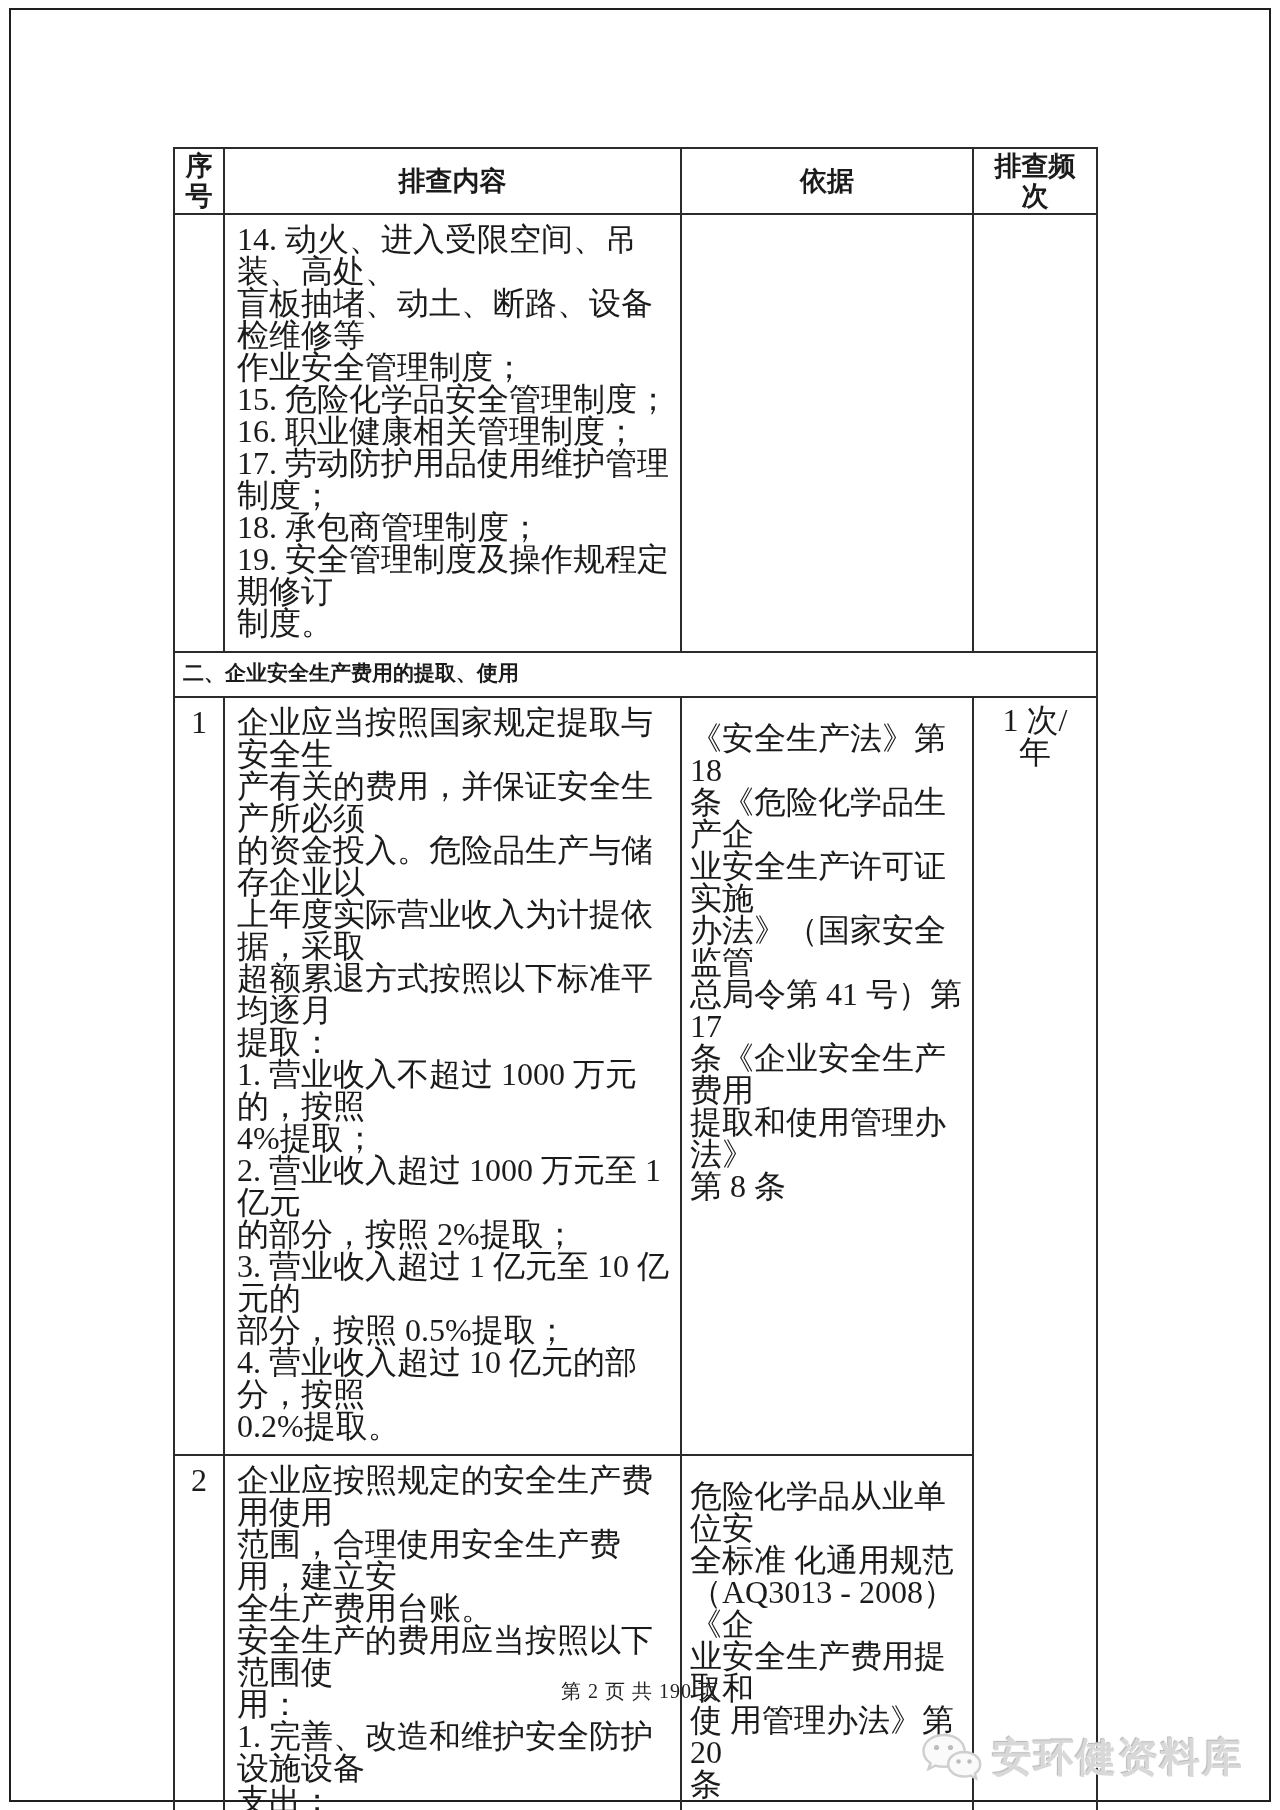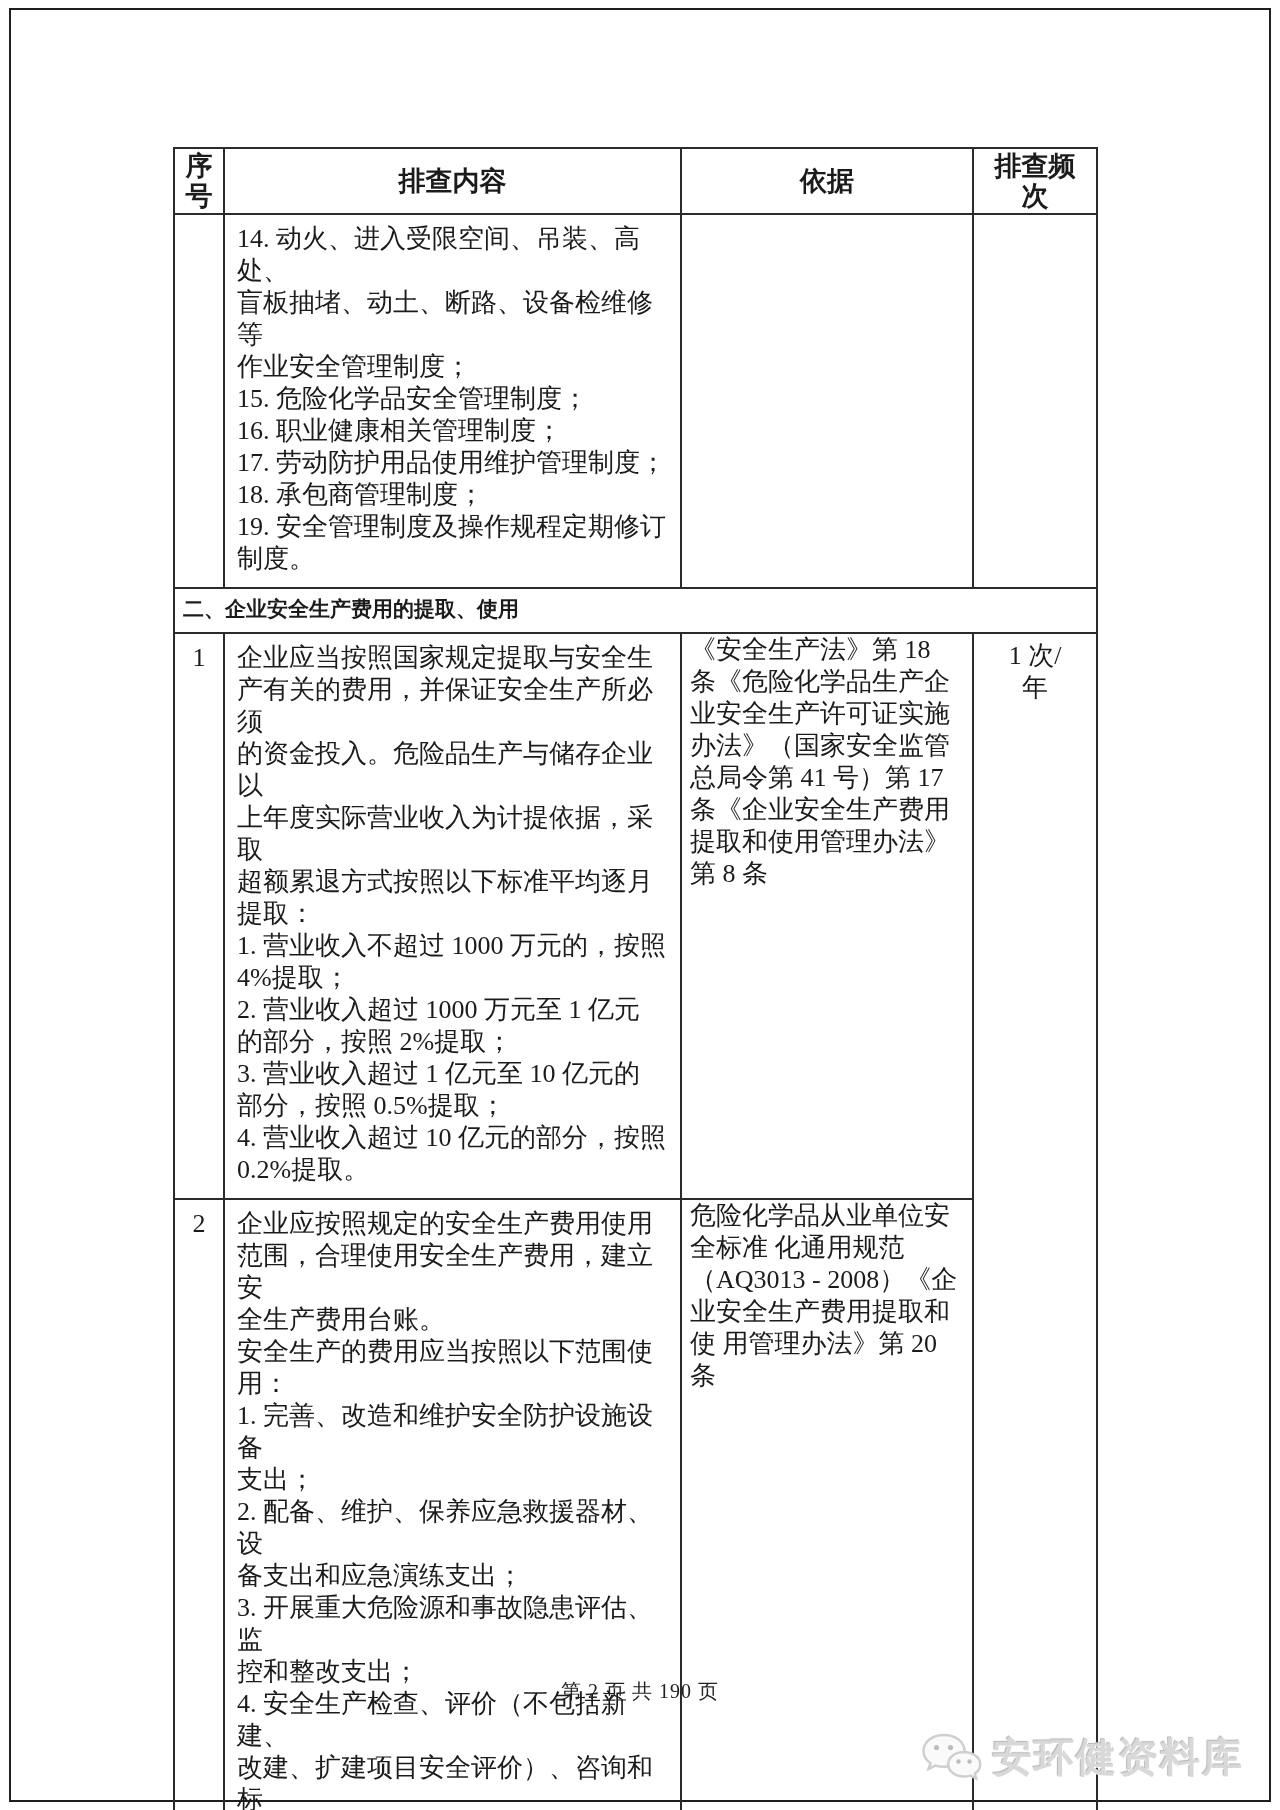--- a/index.html
+++ b/index.html
@@ -20,21 +20,21 @@
   table.doc-table{
     position:absolute;
     left:173px;top:147px;
     width:923px;
     border-collapse:collapse;
     table-layout:fixed;
   }
   .doc-table td,.doc-table th{
     border:2px solid #2b2b2b;
     vertical-align:top;
-    font-size:26px;
+    font-size:32px;
     line-height:32px;
     font-weight:normal;
     white-space:pre-line;
     overflow:hidden;
   }
   .doc-table th{
     font-weight:bold;
     font-size:27px;
     line-height:30px;
     text-align:center;
@@ -44,21 +44,21 @@
   }
   td.c-no{
     text-align:center;
     padding-top:8px;
   }
   td.c-text{
     padding:8px 6px 12px 12px;
     text-align:left;
   }
   td.c-basis{
-    padding:0 4px 12px 8px;
+    padding:24px 4px 12px 8px;
     text-align:left;
   }
   td.c-freq{
     text-align:center;
     padding-top:6px;
   }
   td.c-section{
     font-weight:bold;
     font-size:21px;
     line-height:33px;

